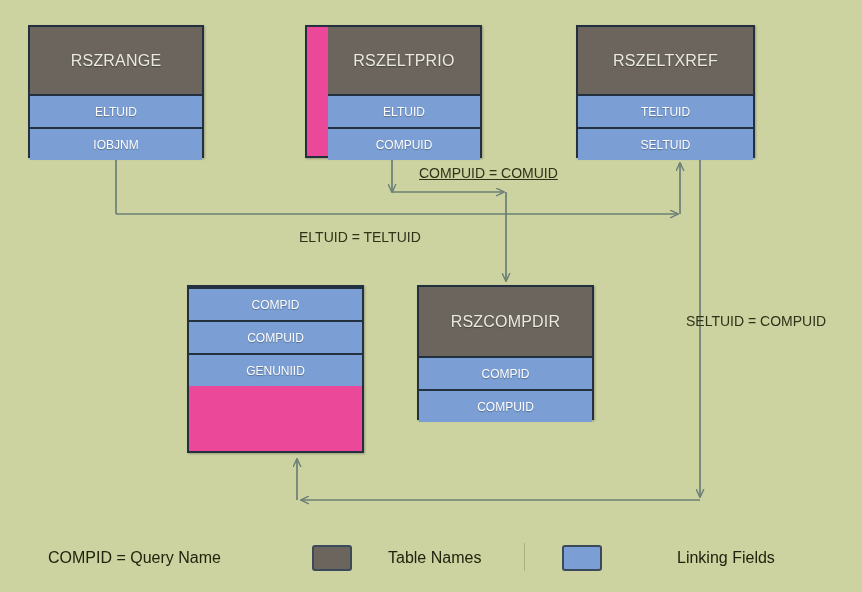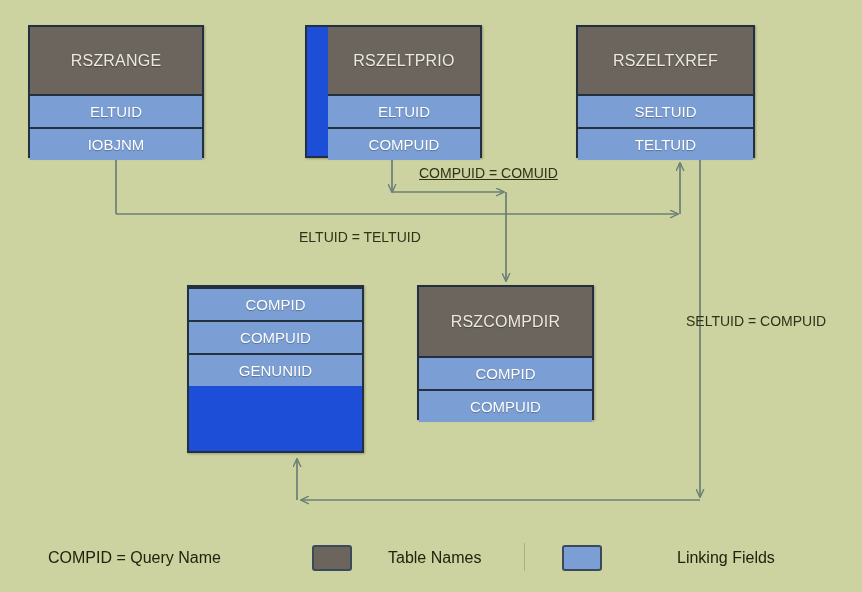--- a/index.html
+++ b/index.html
@@ -10,36 +10,36 @@
     position:relative;
   }
   #canvas{position:absolute;left:0;top:0;width:862px;height:592px;}
 
   
   .entity{
     position:absolute;
     border:2px solid #22303f;
     box-sizing:border-box;
     box-shadow:1px 1px 2px rgba(0,0,0,.25);
-    background:#1d4ed8;
+    background:#ec4899;
   }
   .entity .ehead{
     background:#6b655e;
     color:#eceade;
     display:flex;align-items:center;justify-content:center;
     font-size:16px;
     letter-spacing:.2px;
     text-shadow:0 1px 1px rgba(0,0,0,.35);
     box-sizing:border-box;
   }
   .entity .efield{
     background:#7b9fd4;
     color:#ffffff;
     display:flex;align-items:center;justify-content:center;
-    font-size:15px;
+    font-size:12px;
     height:33px;
     border-top:2px solid #22303f;
     box-sizing:border-box;
     text-shadow:0 1px 1px rgba(0,0,0,.30);
   }
 
   
   #box-rszrange   {left:28px;  top:25px;  width:176px; height:133px;}
   #box-rszeltprio {left:305px; top:25px;  width:177px; height:133px;padding-left:21px;}
   #box-rszeltxref {left:576px; top:25px;  width:179px; height:133px;}
@@ -134,22 +134,22 @@
   </div>
 
   <div class="entity" id="box-rszeltprio">
     <div class="ehead">RSZELTPRIO</div>
     <div class="efield">ELTUID</div>
     <div class="efield">COMPUID</div>
   </div>
 
   <div class="entity" id="box-rszeltxref">
     <div class="ehead">RSZELTXREF</div>
+    <div class="efield">TELTUID</div>
     <div class="efield">SELTUID</div>
-    <div class="efield">TELTUID</div>
   </div>
 
   <div class="entity" id="box-rsrepdir">
     <div class="efield">COMPID</div>
     <div class="efield">COMPUID</div>
     <div class="efield">GENUNIID</div>
   </div>
 
   <div class="entity" id="box-rszcompdir">
     <div class="ehead">RSZCOMPDIR</div>

